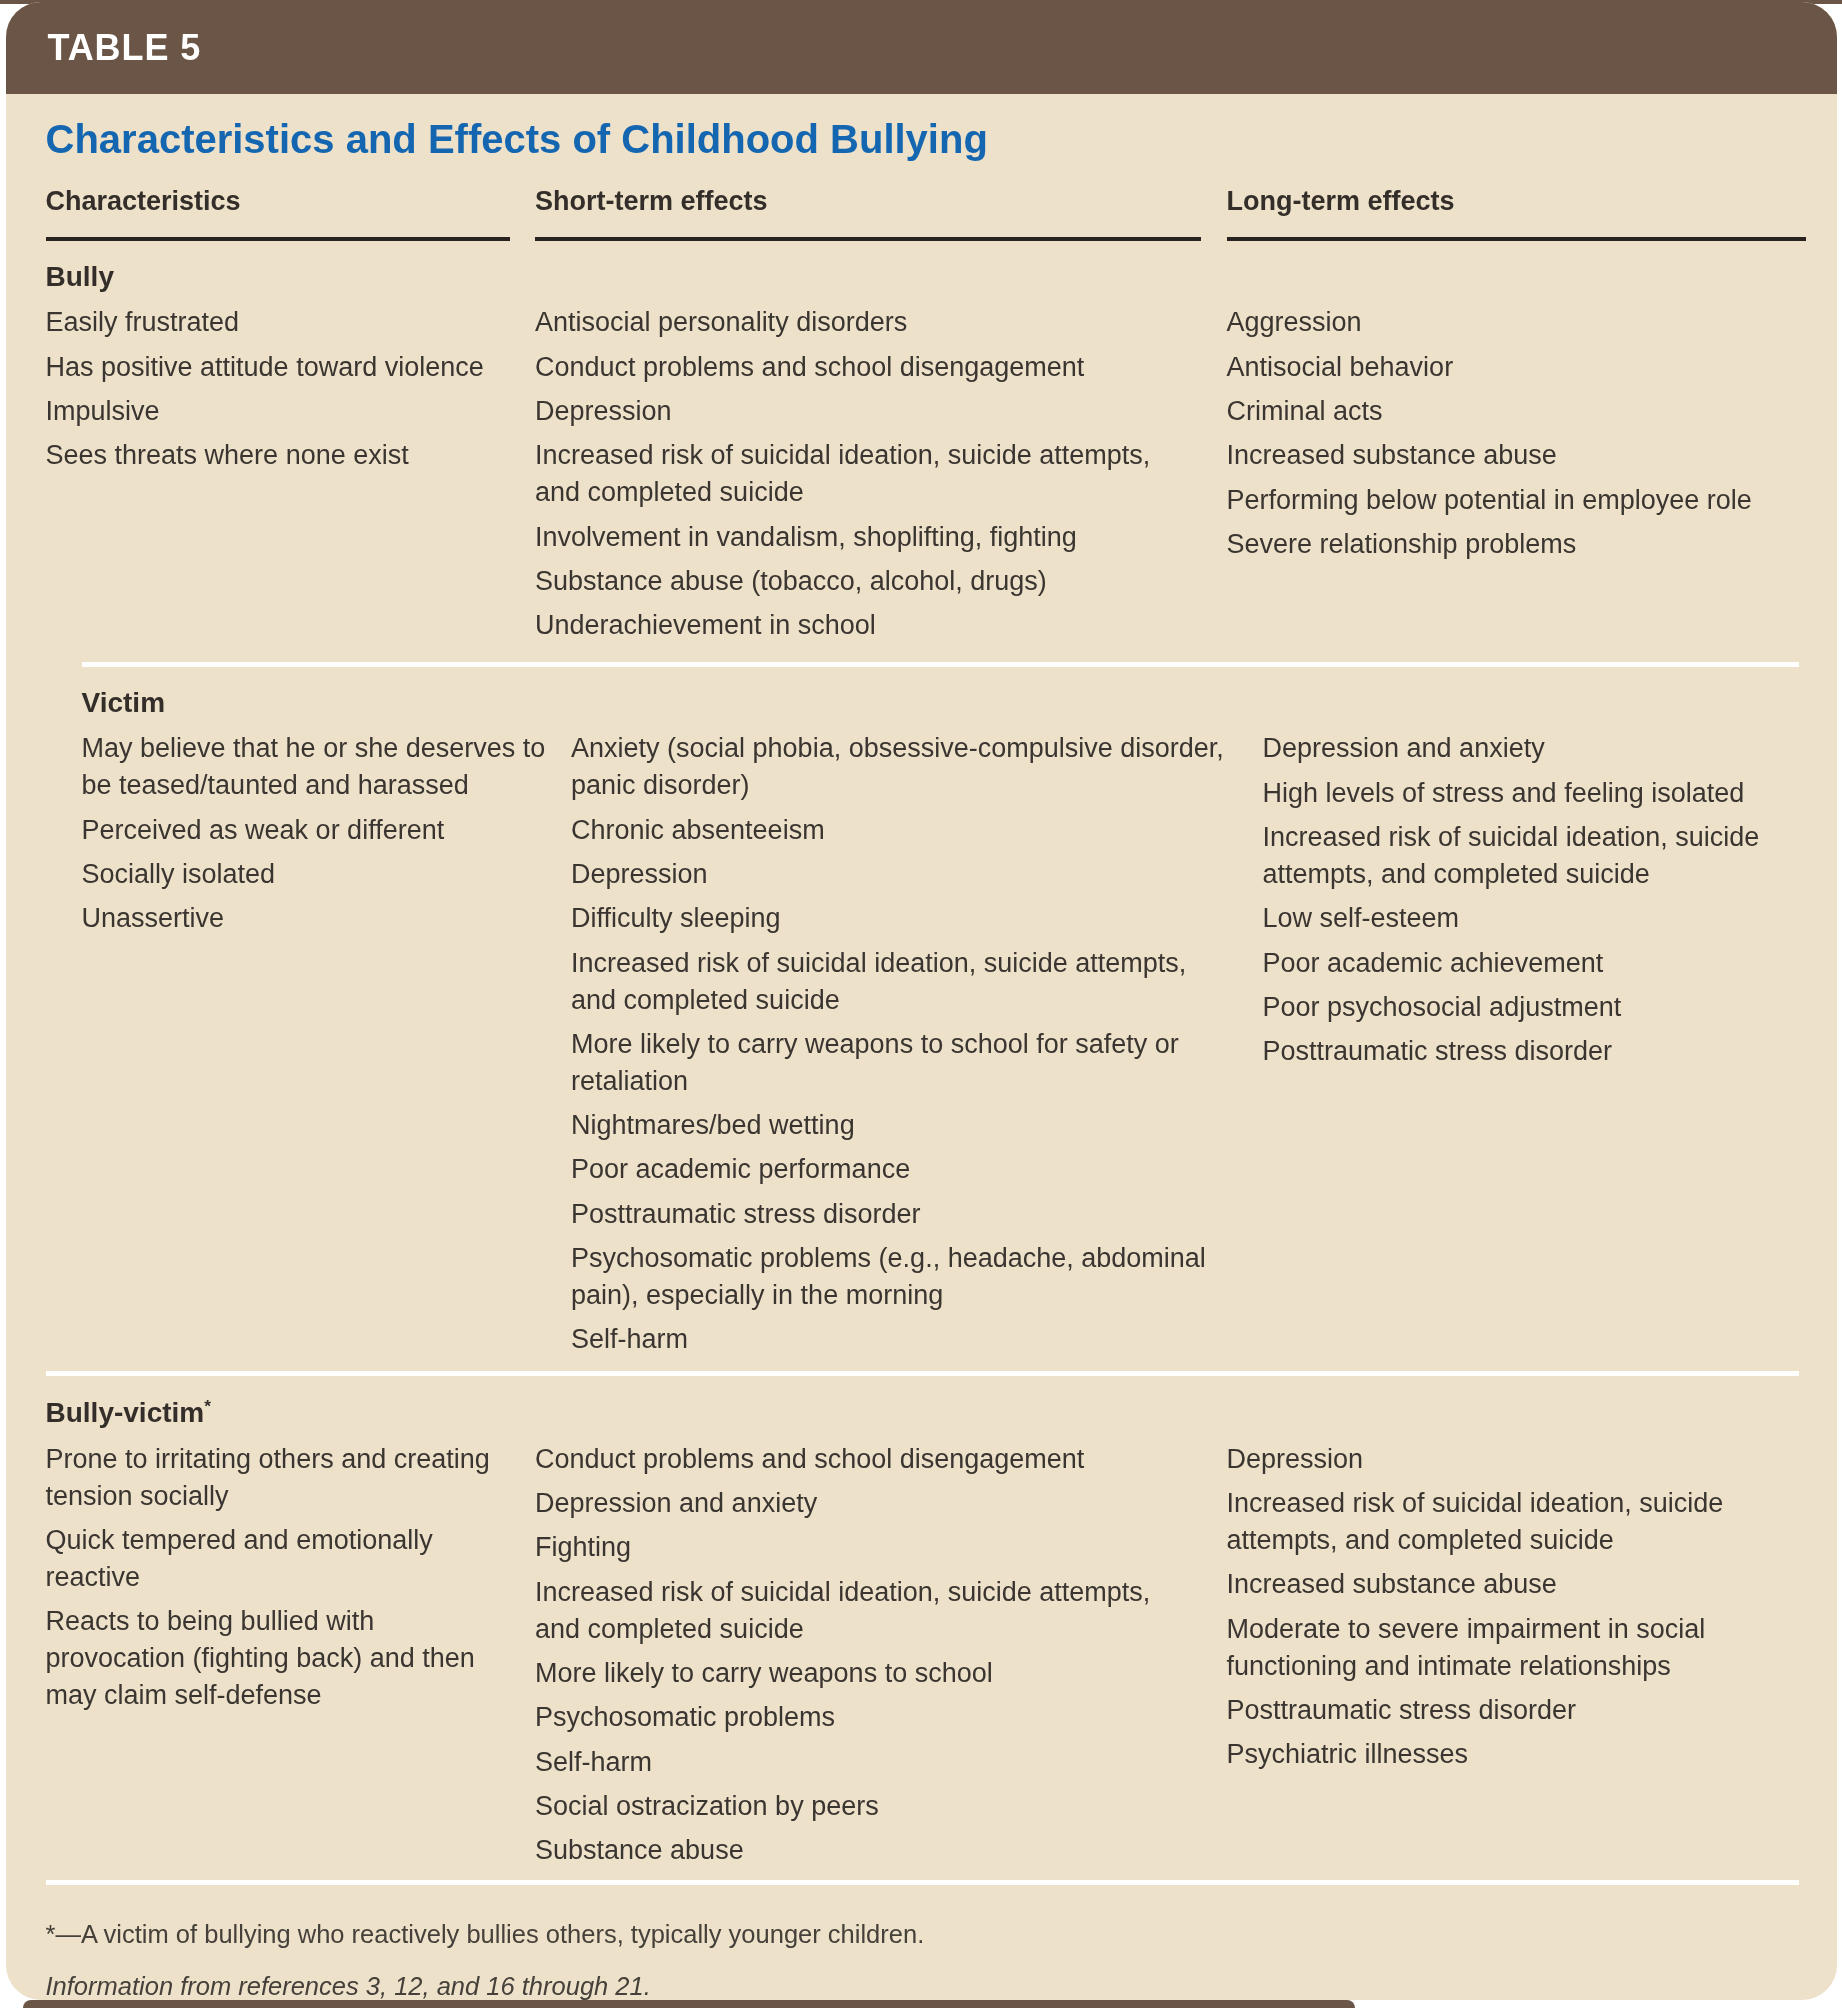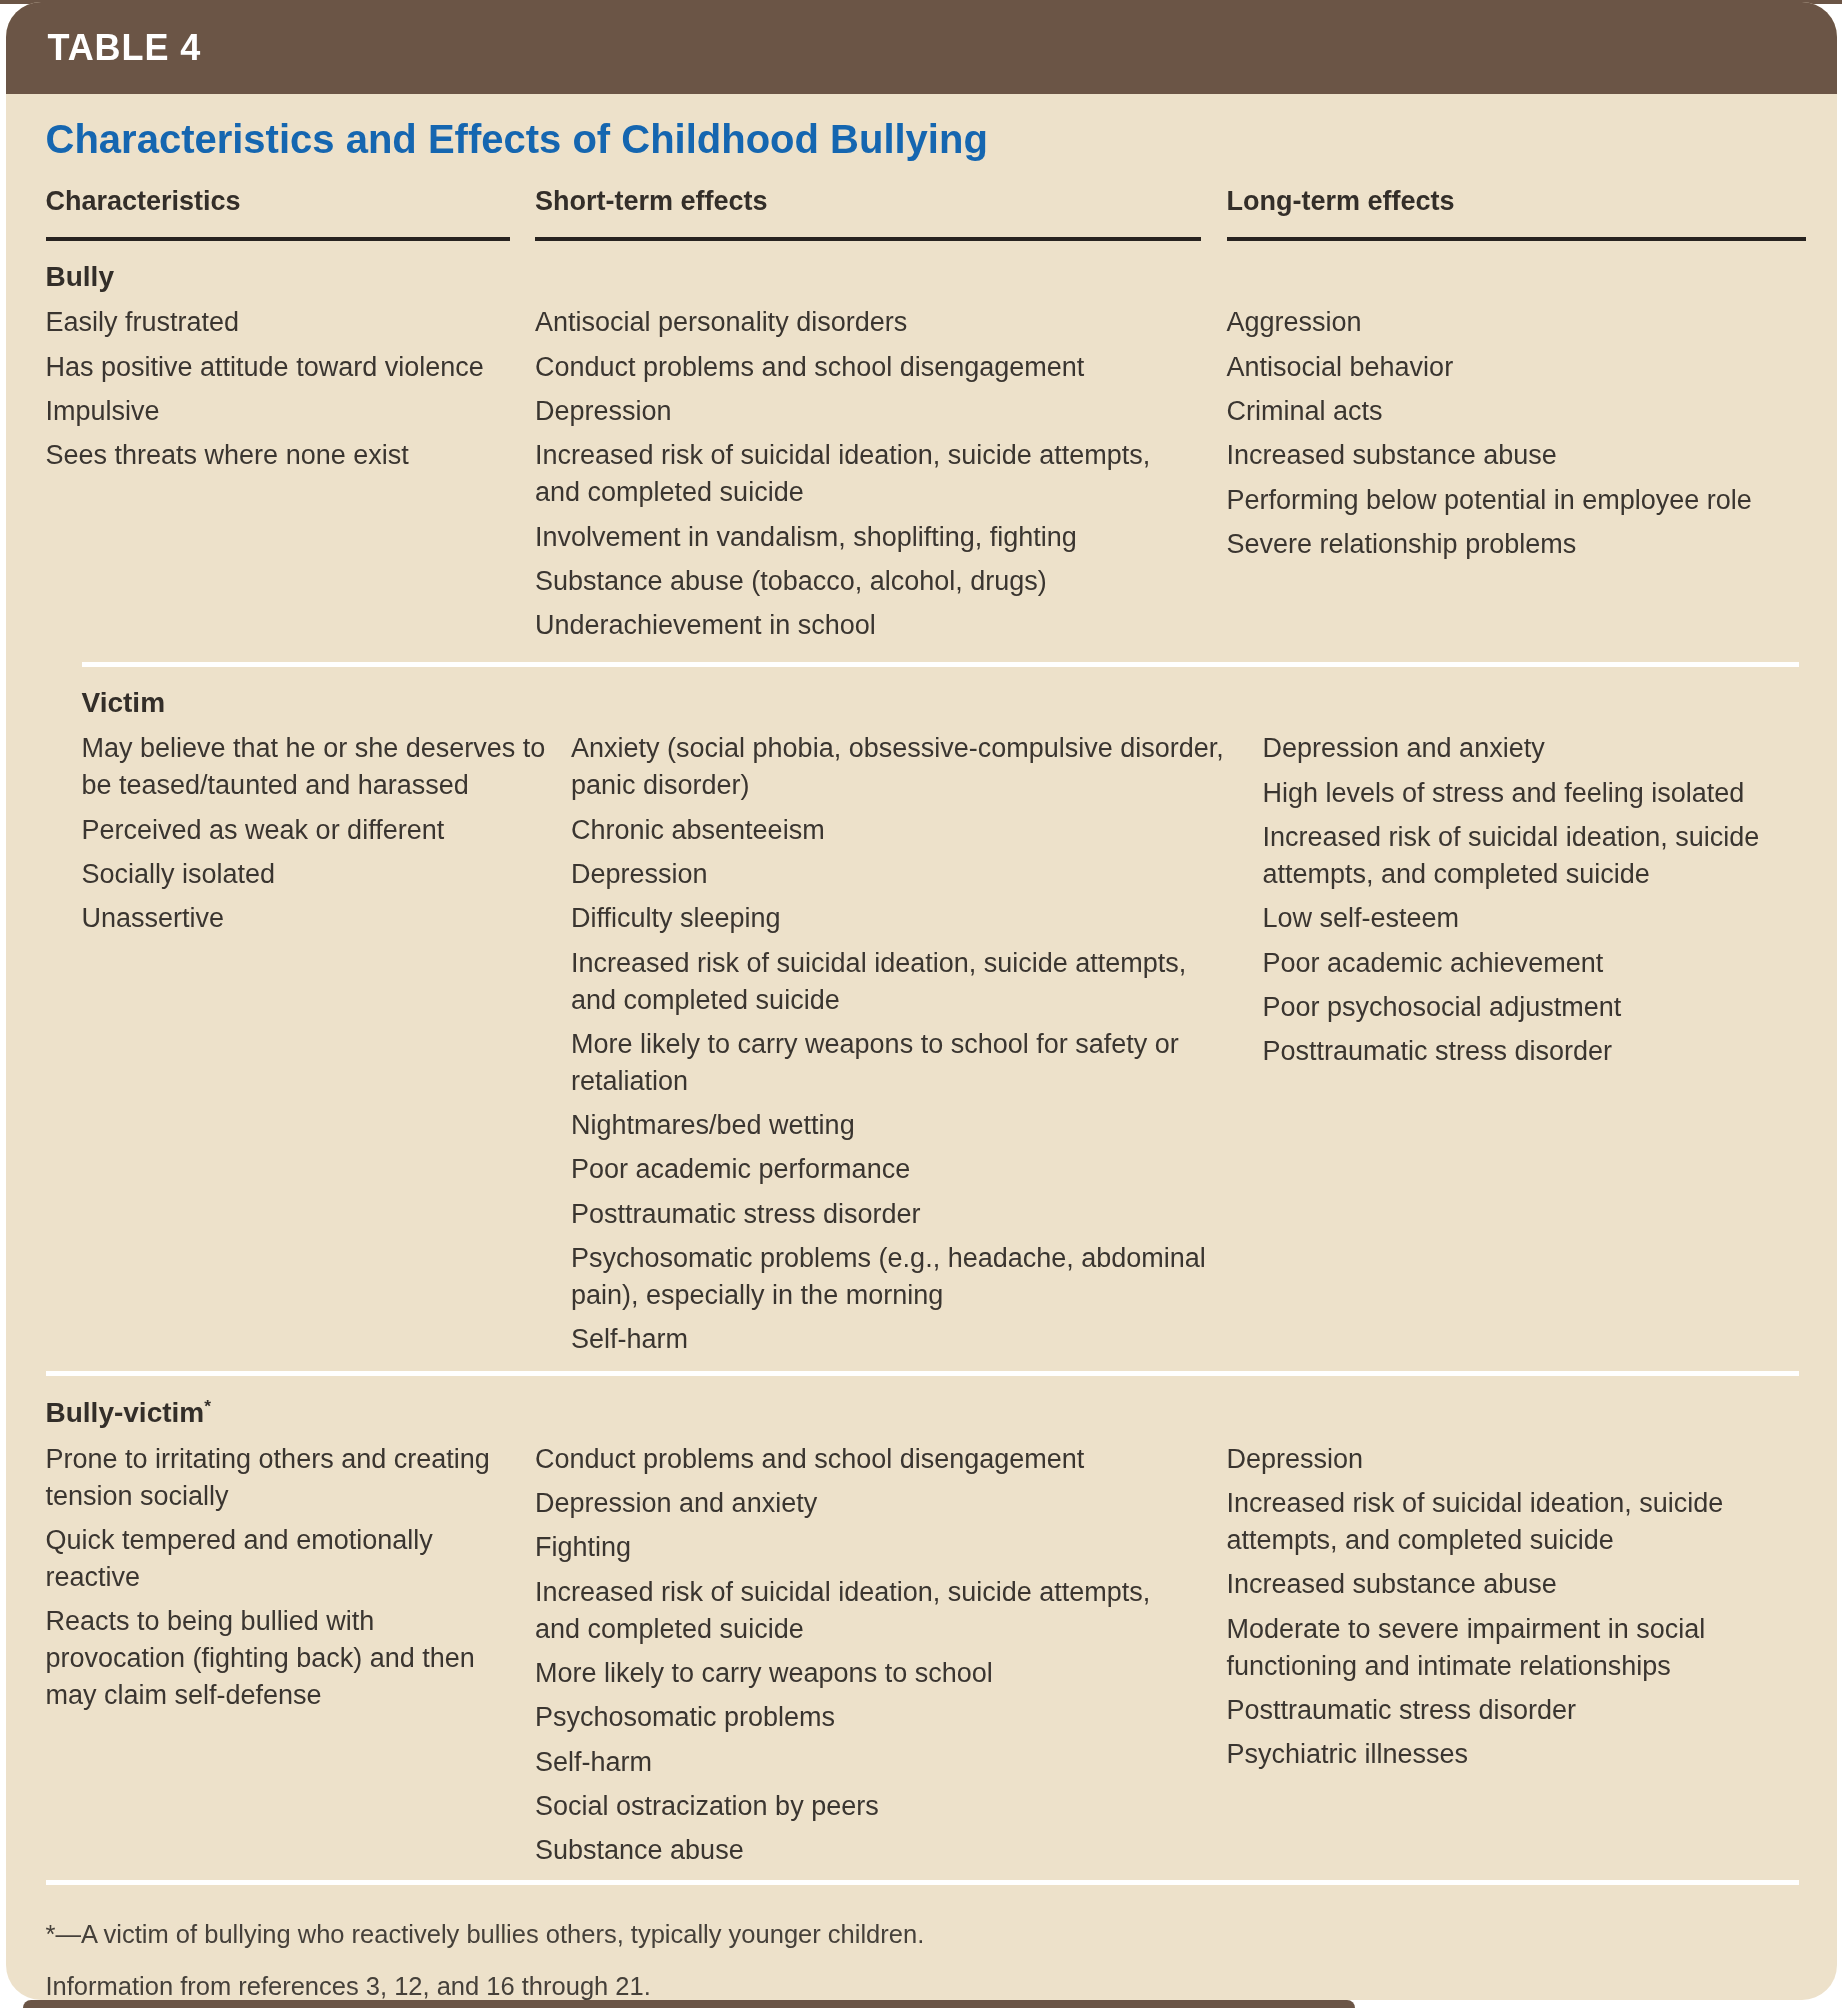--- a/index.html
+++ b/index.html
@@ -76,31 +76,31 @@
   }
   .footer {
     border-top: 5.5px solid #FFFFFF;
     padding-top: 22px;
   }
   .footnote {
     margin: 10px 0 18px 0;
     font-size: 25.5px; line-height: 34px;
     color: #45403A;
   }
-  .footnote.italic { }
+  .footnote.italic { font-style: italic; }
 </style>
 </head>
 <body>
 
 <div class="page">
   <div class="top-strip"></div>
 
   <div class="card">
     <div class="card-header">
-      <span class="table-label">TABLE 4</span>
+      <span class="table-label">TABLE 5</span>
     </div>
 
     <div class="card-body">
       <h2 class="title">Characteristics and Effects of Childhood Bullying</h2>
 
       <div class="colheads">
         <div class="col-head">Characteristics</div>
         <div class="col-head">Short-term effects</div>
         <div class="col-head">Long-term effects</div>
       </div>

